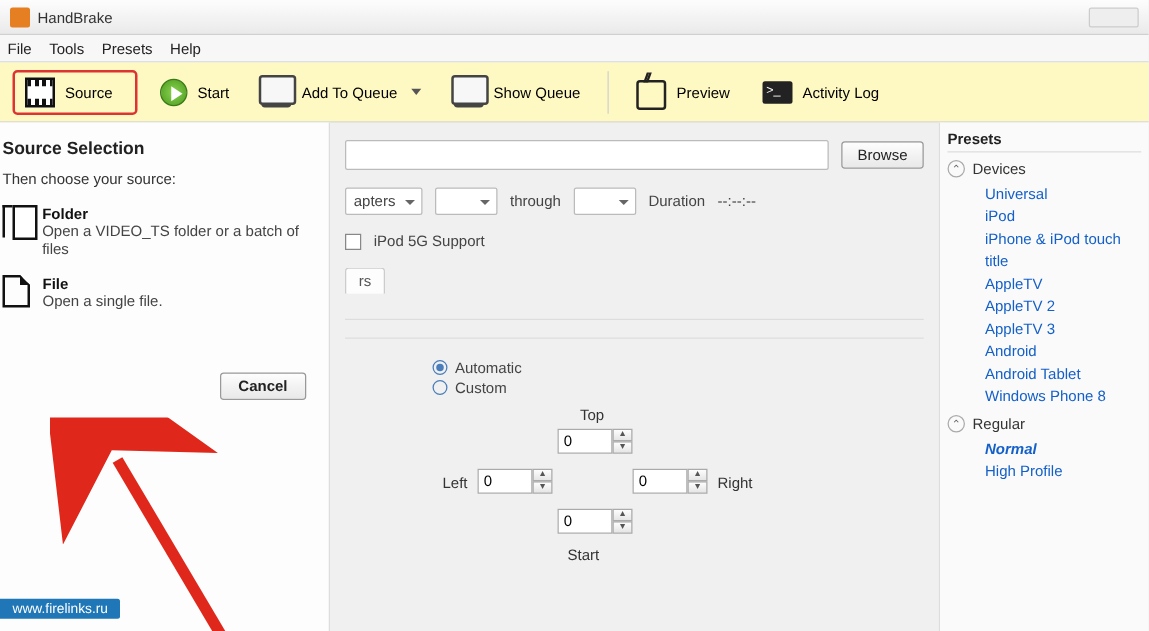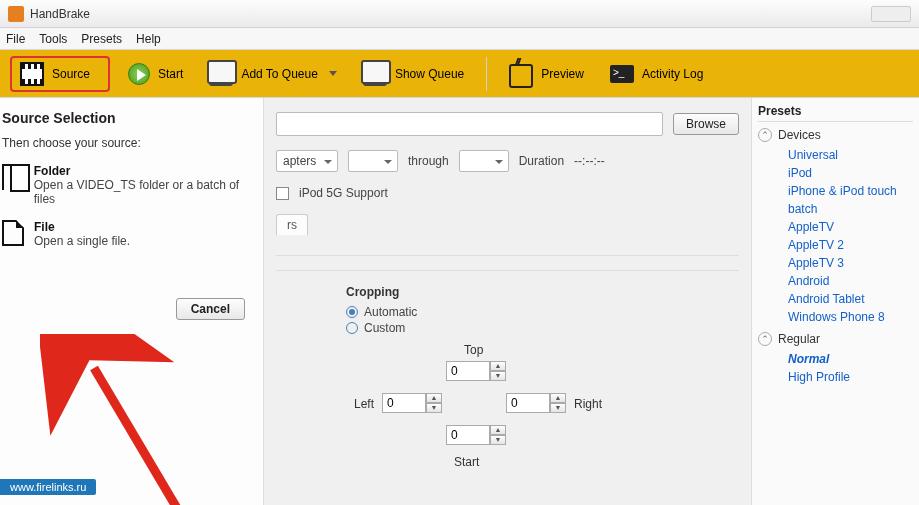--- a/index.html
+++ b/index.html
@@ -6,21 +6,21 @@
 body { background: #f0f0f0; width: 919px; height: 505px; overflow: hidden; position: relative; }
 
 .titlebar { height: 28px; background: linear-gradient(#fdfdfd,#eaeaea); border-bottom: 1px solid #d0d0d0; display: flex; align-items: center; padding: 0 8px; }
 .titlebar .app-icon { width:16px; height:16px; background:#e67e22; border-radius:2px; margin-right:6px; display:inline-block; }
 .titlebar .title { color:#333; }
 .titlebar .winctl { margin-left:auto; width:40px; height:16px; background:#eee; border:1px solid #ccc; border-radius:2px; }
 
 .menubar { height: 22px; background:#f7f7f7; border-bottom:1px solid #d8d8d8; display:flex; align-items:center; padding:0 6px; gap:14px; }
 .menubar span { color:#222; cursor:default; }
 
-.toolbar { height:48px; background:#eab308; border-bottom:1px solid #d6d6d6; display:flex; align-items:center; padding:0 10px; gap:10px; }
+.toolbar { height:48px; background:#fef9c3; border-bottom:1px solid #d6d6d6; display:flex; align-items:center; padding:0 10px; gap:10px; }
 .tbtn { display:flex; align-items:center; gap:8px; padding:6px 8px; cursor:pointer; }
 .tbtn.source { border:2px solid #d33; border-radius:4px; padding:4px 18px 4px 8px; }
 .tbtn .ico { width:24px; height:24px; display:flex; align-items:center; justify-content:center; }
 .play-ico { width:22px; height:22px; border-radius:50%; background:radial-gradient(#8bd34f,#4a9a1f); border:1px solid #3a7a18; position:relative; }
 .play-ico::after { content:""; position:absolute; left:8px; top:5px; border-style:solid; border-width:6px 0 6px 9px; border-color:transparent transparent transparent #fff; }
 .sepbar { width:1px; height:34px; background:#d0d0d0; margin:0 4px; }
 .pic-ico { width:26px; height:20px; border:2px solid #444; border-radius:3px; position:relative; }
 .pic-ico::before { content:""; position:absolute; left:-4px; top:-4px; width:26px; height:20px; border:2px solid #444; border-radius:3px; background:#f7f7f7; }
 .film-ico { width:24px; height:22px; border:2px solid #111; background:#fff; position:relative; }
 .film-ico::before, .film-ico::after { content:""; position:absolute; left:0; width:100%; height:5px; background:repeating-linear-gradient(90deg,#111 0,#111 3px,#fff 3px,#fff 6px); }
@@ -176,21 +176,20 @@
     </div>
     <div class="row">
       <span class="chk"></span>
       <span>iPod 5G Support</span>
     </div>
     <div class="row" style="border-bottom:1px solid #ddd; padding-bottom:20px;">
       <span style="border:1px solid #ccc; border-bottom:none; padding:3px 10px; background:#fdfdfd; border-radius:3px 3px 0 0; color:#555;">rs</span>
     </div>
 
     <div class="crop">
-      <h4>Cropping</h4>
       <div class="radio">
           <span class="r on"></span>
           <span>Automatic</span>
         </div>
       <div class="radio">
           <span class="r"></span>
           <span>Custom</span>
         </div>
 
       <div class="crop-grid">
@@ -232,21 +231,21 @@
 
   <div class="presets">
     <h4>Presets</h4>
     <div class="pgroup">
         <span class="chev">⌃</span>
         <span>Devices</span>
       </div>
     <a>Universal</a>
     <a>iPod</a>
     <a>iPhone &amp; iPod touch</a>
-    <a>batch</a>
+    <a>title</a>
     <a>AppleTV</a>
     <a>AppleTV 2</a>
     <a>AppleTV 3</a>
     <a>Android</a>
     <a>Android Tablet</a>
     <a>Windows Phone 8</a>
     <div class="pgroup">
         <span class="chev">⌃</span>
         <span>Regular</span>
       </div>

